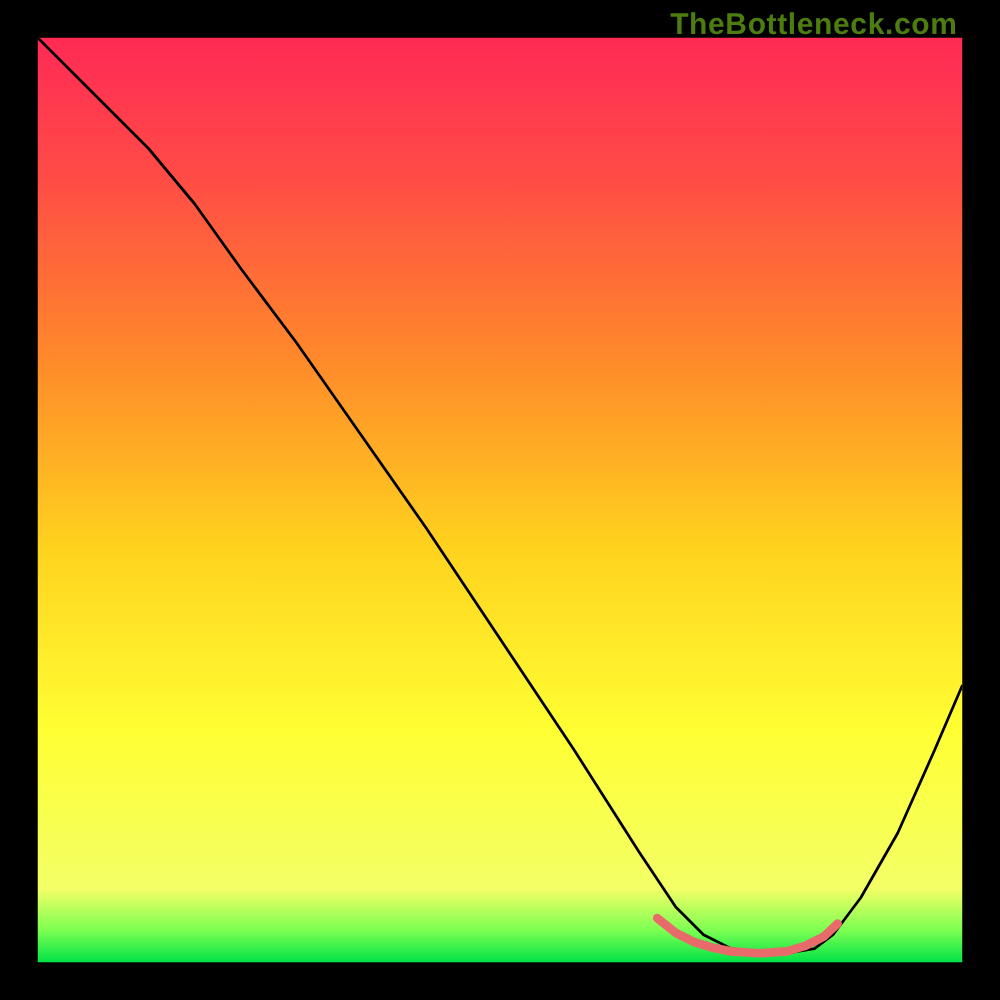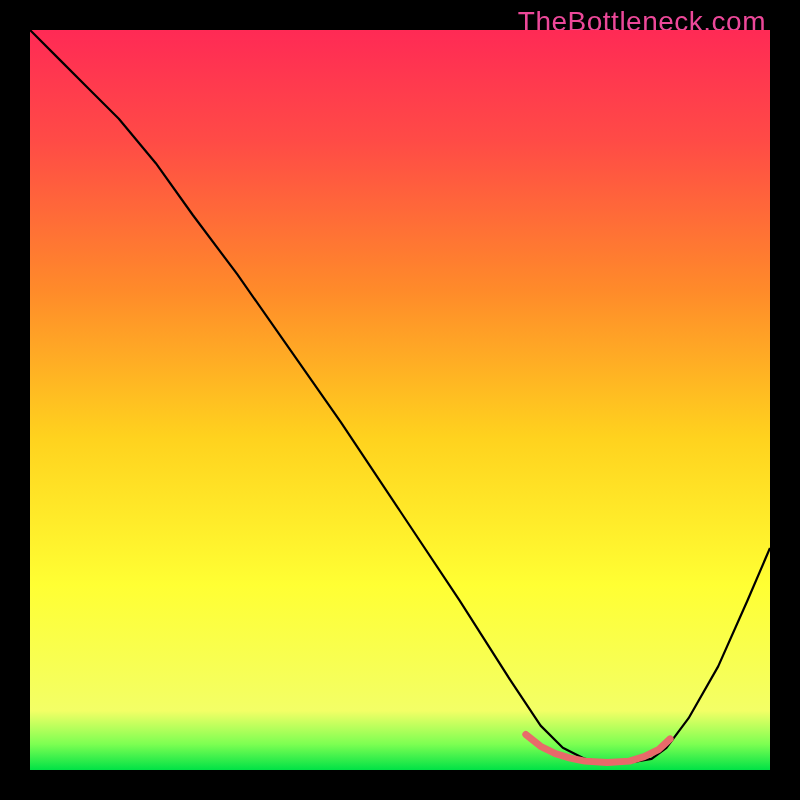--- a/index.html
+++ b/index.html
@@ -23,23 +23,23 @@
     position: absolute;
     left: 0;
     top: 0;
     width: 740px;
     height: 740px;
   }
   .watermark {
     position: absolute;
     top: 6px;
     right: 34px;
-    color: #ec4899;
-    font-size: 28px;
-    font-weight: 400;
+    color: #4d7c0f;
+    font-size: 24px;
+    font-weight: 700;
     letter-spacing: 0.5px;
     user-select: none;
   }
   svg { display: block; }
 </style>
 </head>
 <body>
 
 <div class="watermark">TheBottleneck.com</div>
 

